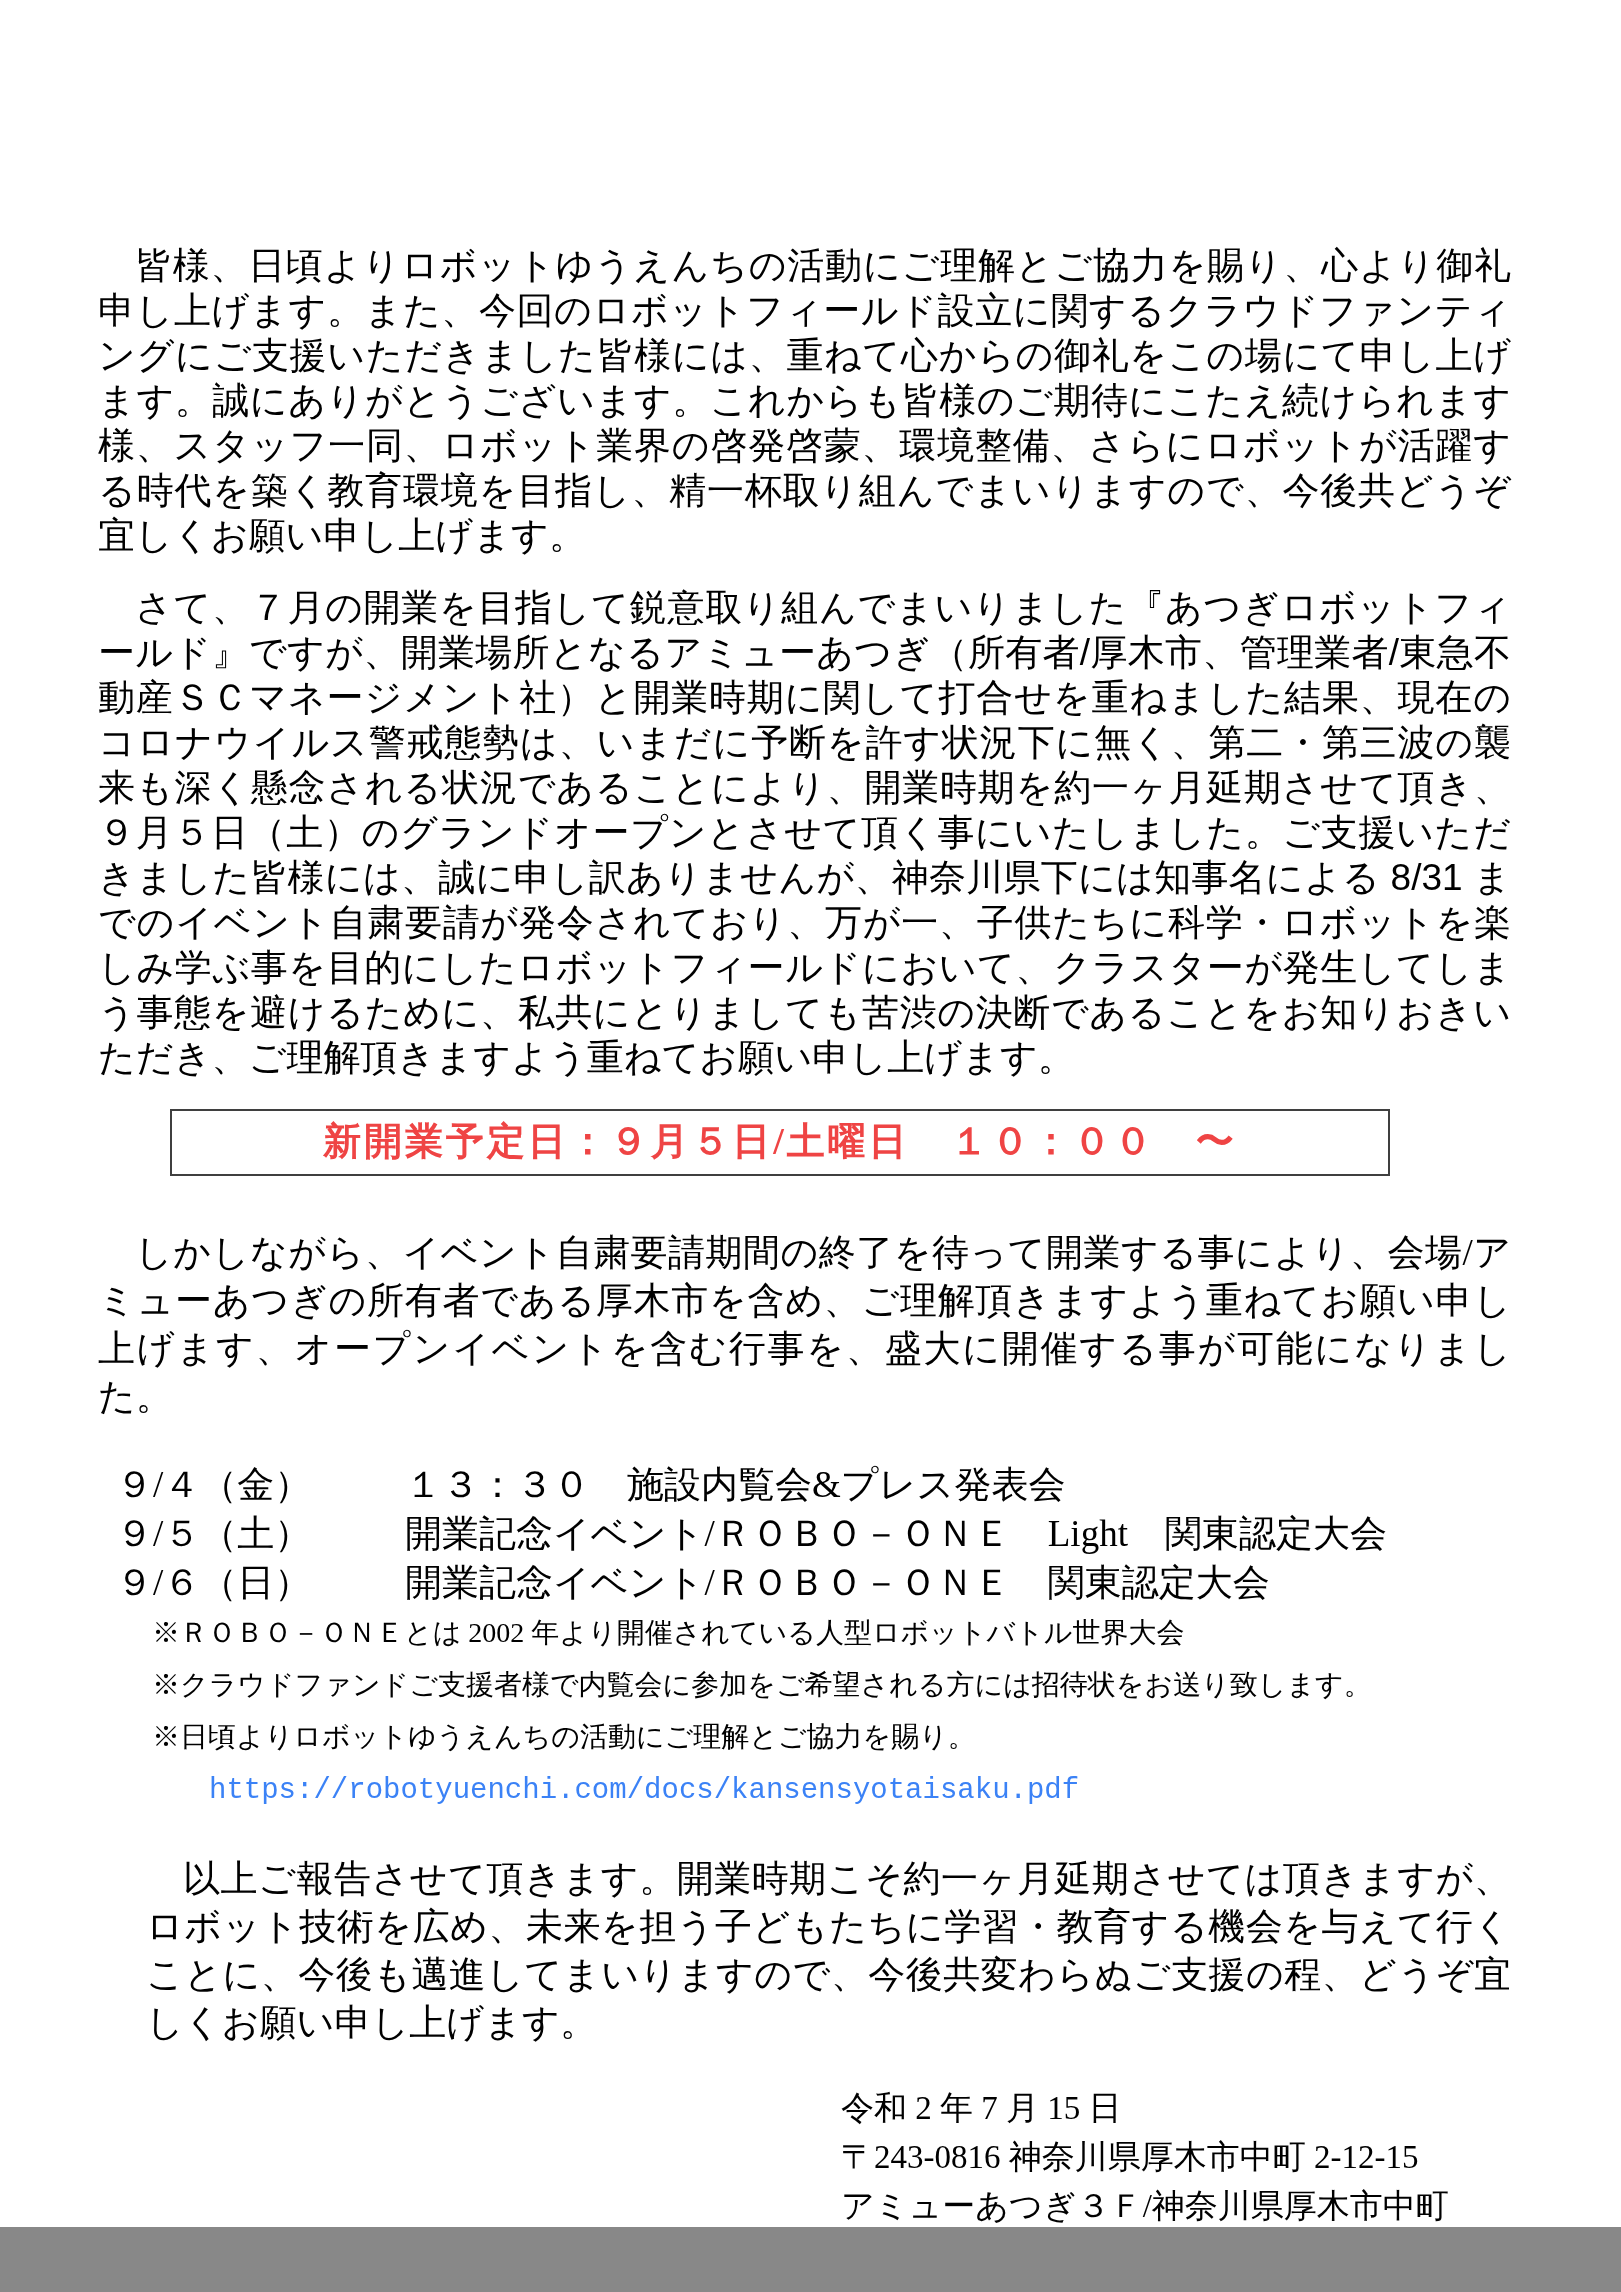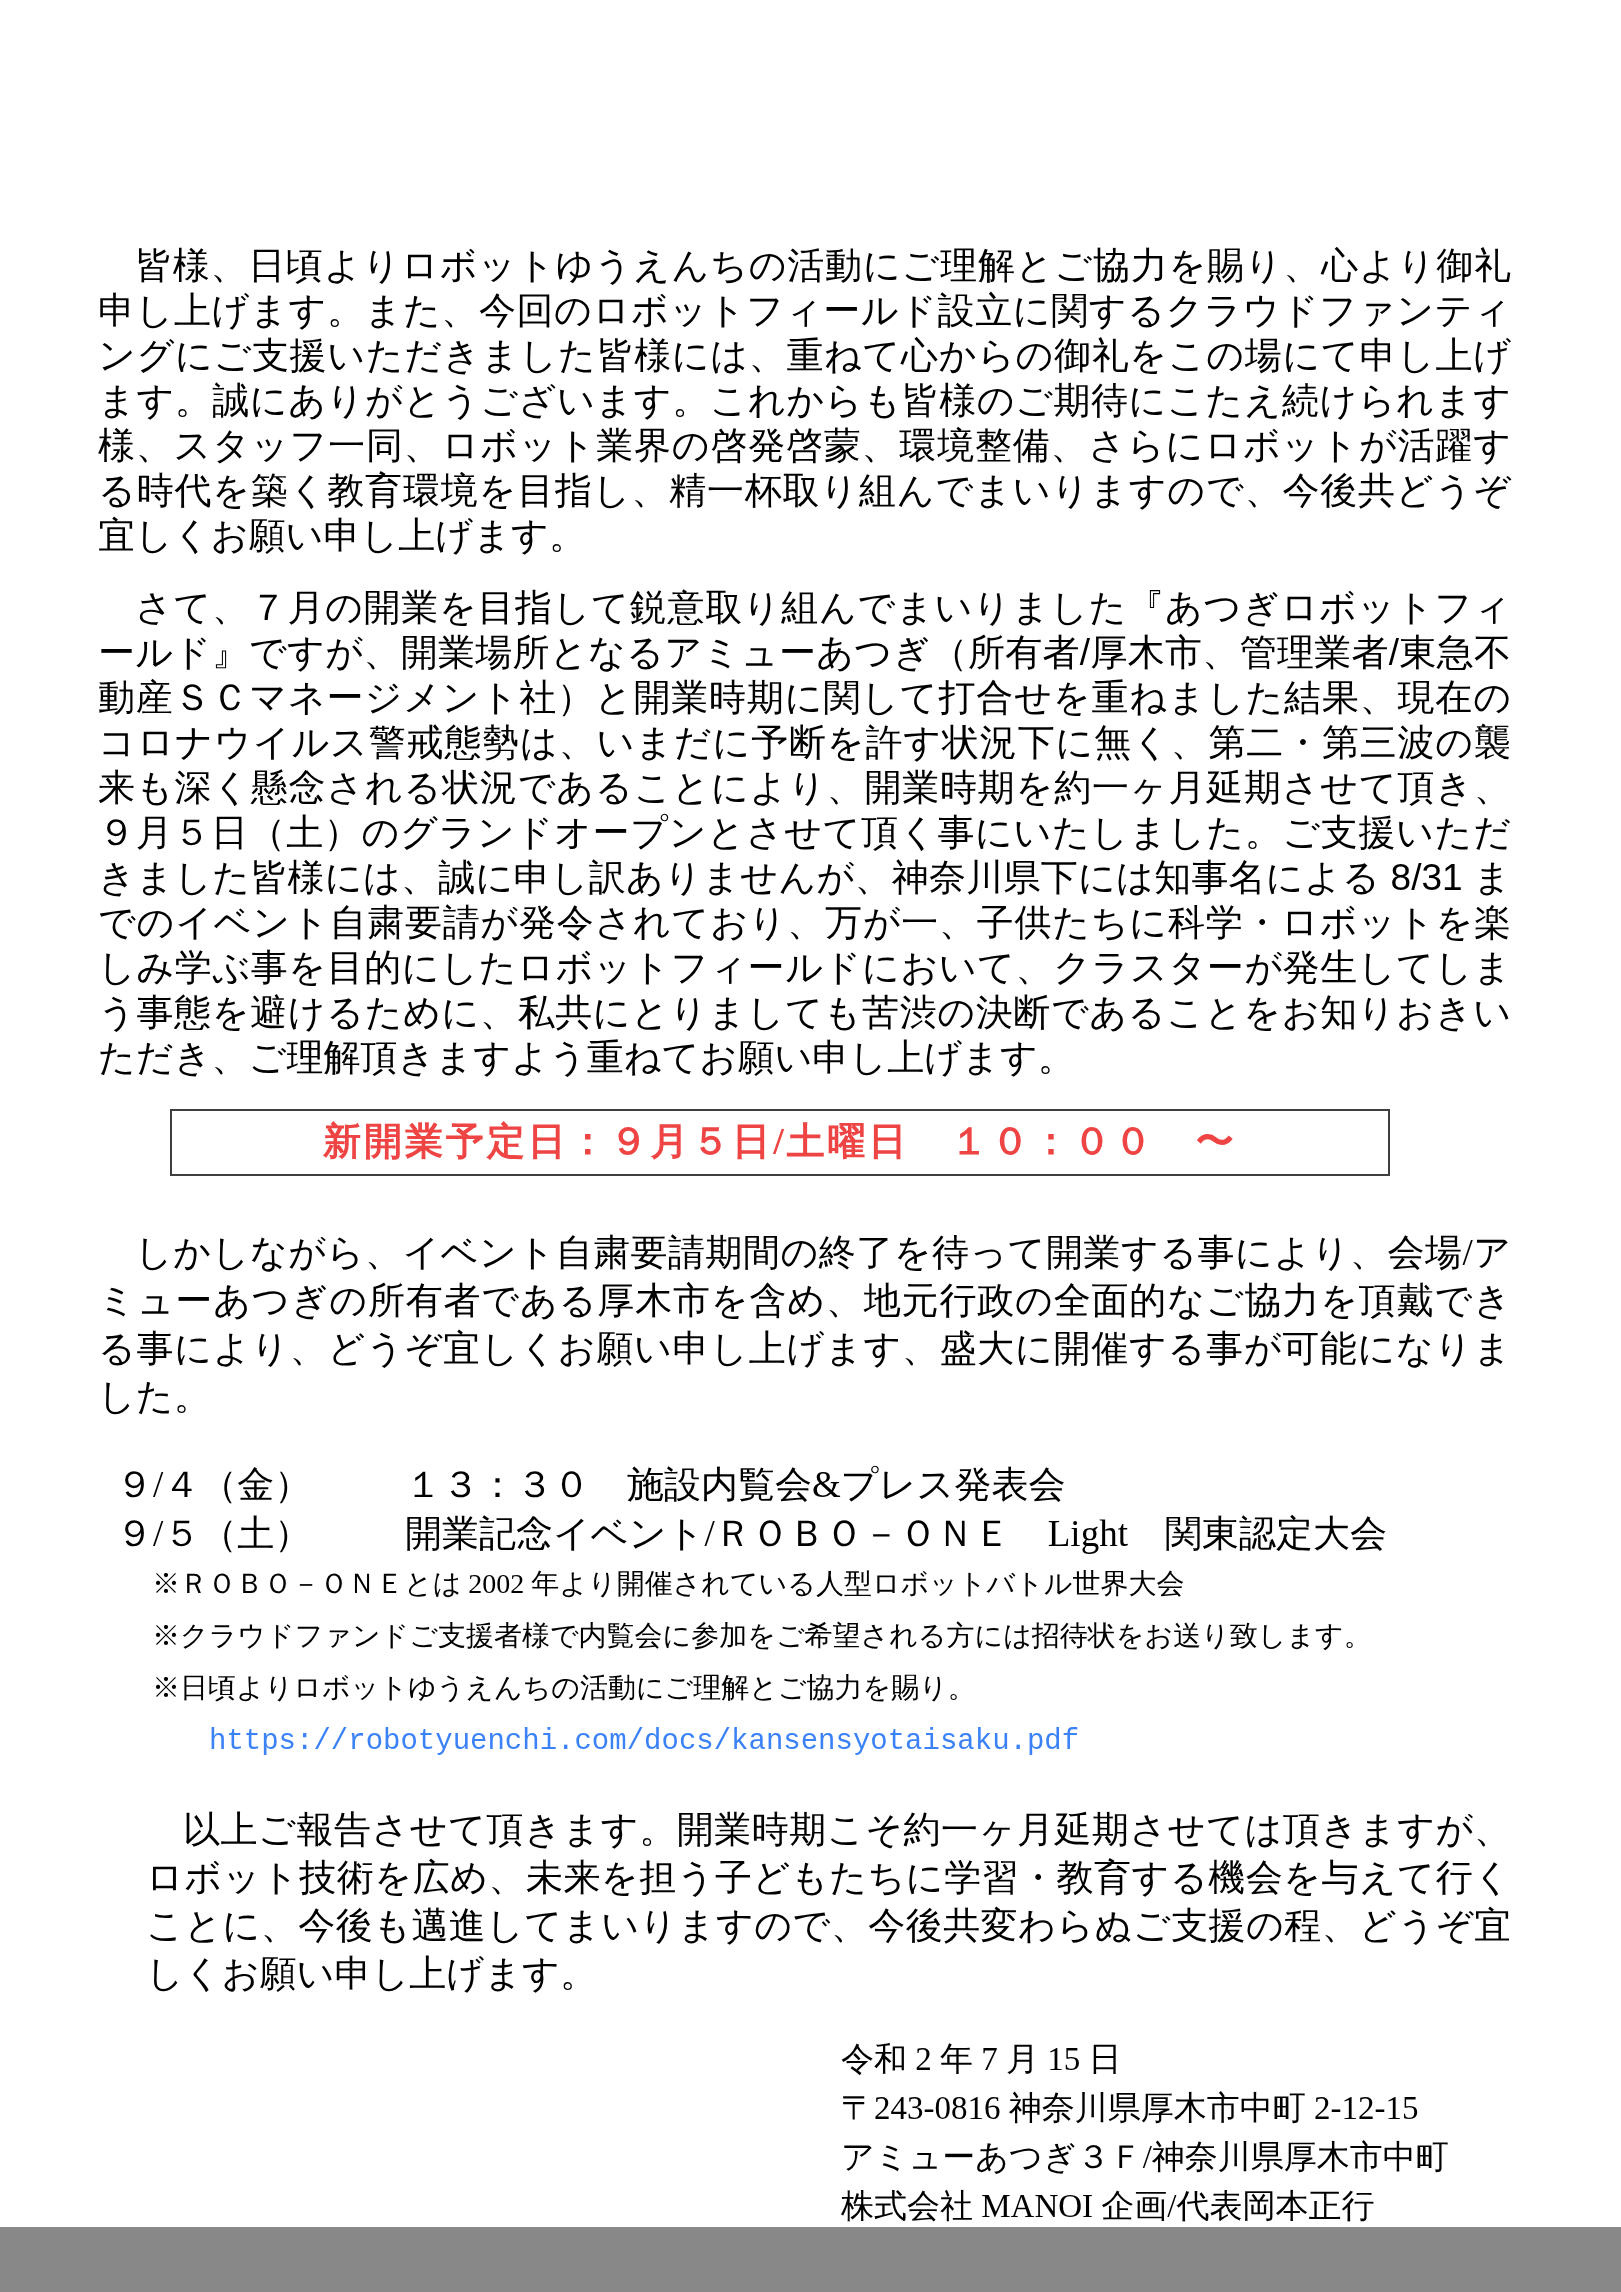--- a/index.html
+++ b/index.html
@@ -83,30 +83,34 @@
 <div class="page">
 
   <p class="para sans p1">皆様、日頃よりロボットゆうえんちの活動にご理解とご協力を賜り、心より御礼申し上げます。また、今回のロボットフィールド設立に関するクラウドファンティングにご支援いただきました皆様には、重ねて心からの御礼をこの場にて申し上げます。誠にありがとうございます。これからも皆様のご期待にこたえ続けられます様、スタッフ一同、ロボット業界の啓発啓蒙、環境整備、さらにロボットが活躍する時代を築く教育環境を目指し、精一杯取り組んでまいりますので、今後共どうぞ宜しくお願い申し上げます。</p>
 
   <p class="para sans p2">さて、７月の開業を目指して鋭意取り組んでまいりました『あつぎロボットフィールド』ですが、開業場所となるアミューあつぎ（所有者/厚木市、管理業者/東急不動産ＳＣマネージメント社）と開業時期に関して打合せを重ねました結果、現在のコロナウイルス警戒態勢は、いまだに予断を許す状況下に無く、第二・第三波の襲来も深く懸念される状況であることにより、開業時期を約一ヶ月延期させて頂き、９月５日（土）のグランドオープンとさせて頂く事にいたしました。ご支援いただきました皆様には、誠に申し訳ありませんが、神奈川県下には知事名による 8/31 までのイベント自粛要請が発令されており、万が一、子供たちに科学・ロボットを楽しみ学ぶ事を目的にしたロボットフィールドにおいて、クラスターが発生してしまう事態を避けるために、私共にとりましても苦渋の決断であることをお知りおきいただき、ご理解頂きますよう重ねてお願い申し上げます。</p>
 
   <div class="highlight-box">
     <span>新開業予定日：９月５日/土曜日　１０：００　〜</span>
   </div>
 
-  <p class="para serif p3">しかしながら、イベント自粛要請期間の終了を待って開業する事により、会場/アミューあつぎの所有者である厚木市を含め、地元行政の全面的なご協力を頂戴できる事により、どうぞ宜しくお願い申し上げます、盛大に開催する事が可能になりました。</p>
+  <p class="para serif p3">しかしながら、イベント自粛要請期間の終了を待って開業する事により、会場/アミューあつぎの所有者である厚木市を含め、ご理解頂きますよう重ねてお願い申し上げます、オープンイベントを含む行事を、盛大に開催する事が可能になりました。</p>
 
   <div class="schedule">
     <div class="schedule-row">
       <span class="schedule-date">９/４（金）</span>
       <span class="schedule-detail">１３：３０　施設内覧会&amp;プレス発表会</span>
     </div>
     <div class="schedule-row">
       <span class="schedule-date">９/５（土）</span>
       <span class="schedule-detail">開業記念イベント/ＲＯＢＯ－ＯＮＥ　Light　関東認定大会</span>
+    </div>
+    <div class="schedule-row">
+      <span class="schedule-date">９/６（日）</span>
+      <span class="schedule-detail">開業記念イベント/ＲＯＢＯ－ＯＮＥ　関東認定大会</span>
     </div>
   </div>
 
   <div class="notes">
     <div class="note-item">※ＲＯＢＯ－ＯＮＥとは 2002 年より開催されている人型ロボットバトル世界大会</div>
     <div class="note-item">※クラウドファンドご支援者様で内覧会に参加をご希望される方には招待状をお送り致します。</div>
     <div class="note-item">※日頃よりロボットゆうえんちの活動にご理解とご協力を賜り。</div>
     <a class="url-line" href="#">https://robotyuenchi.com/docs/kansensyotaisaku.pdf</a>
   </div>
 

